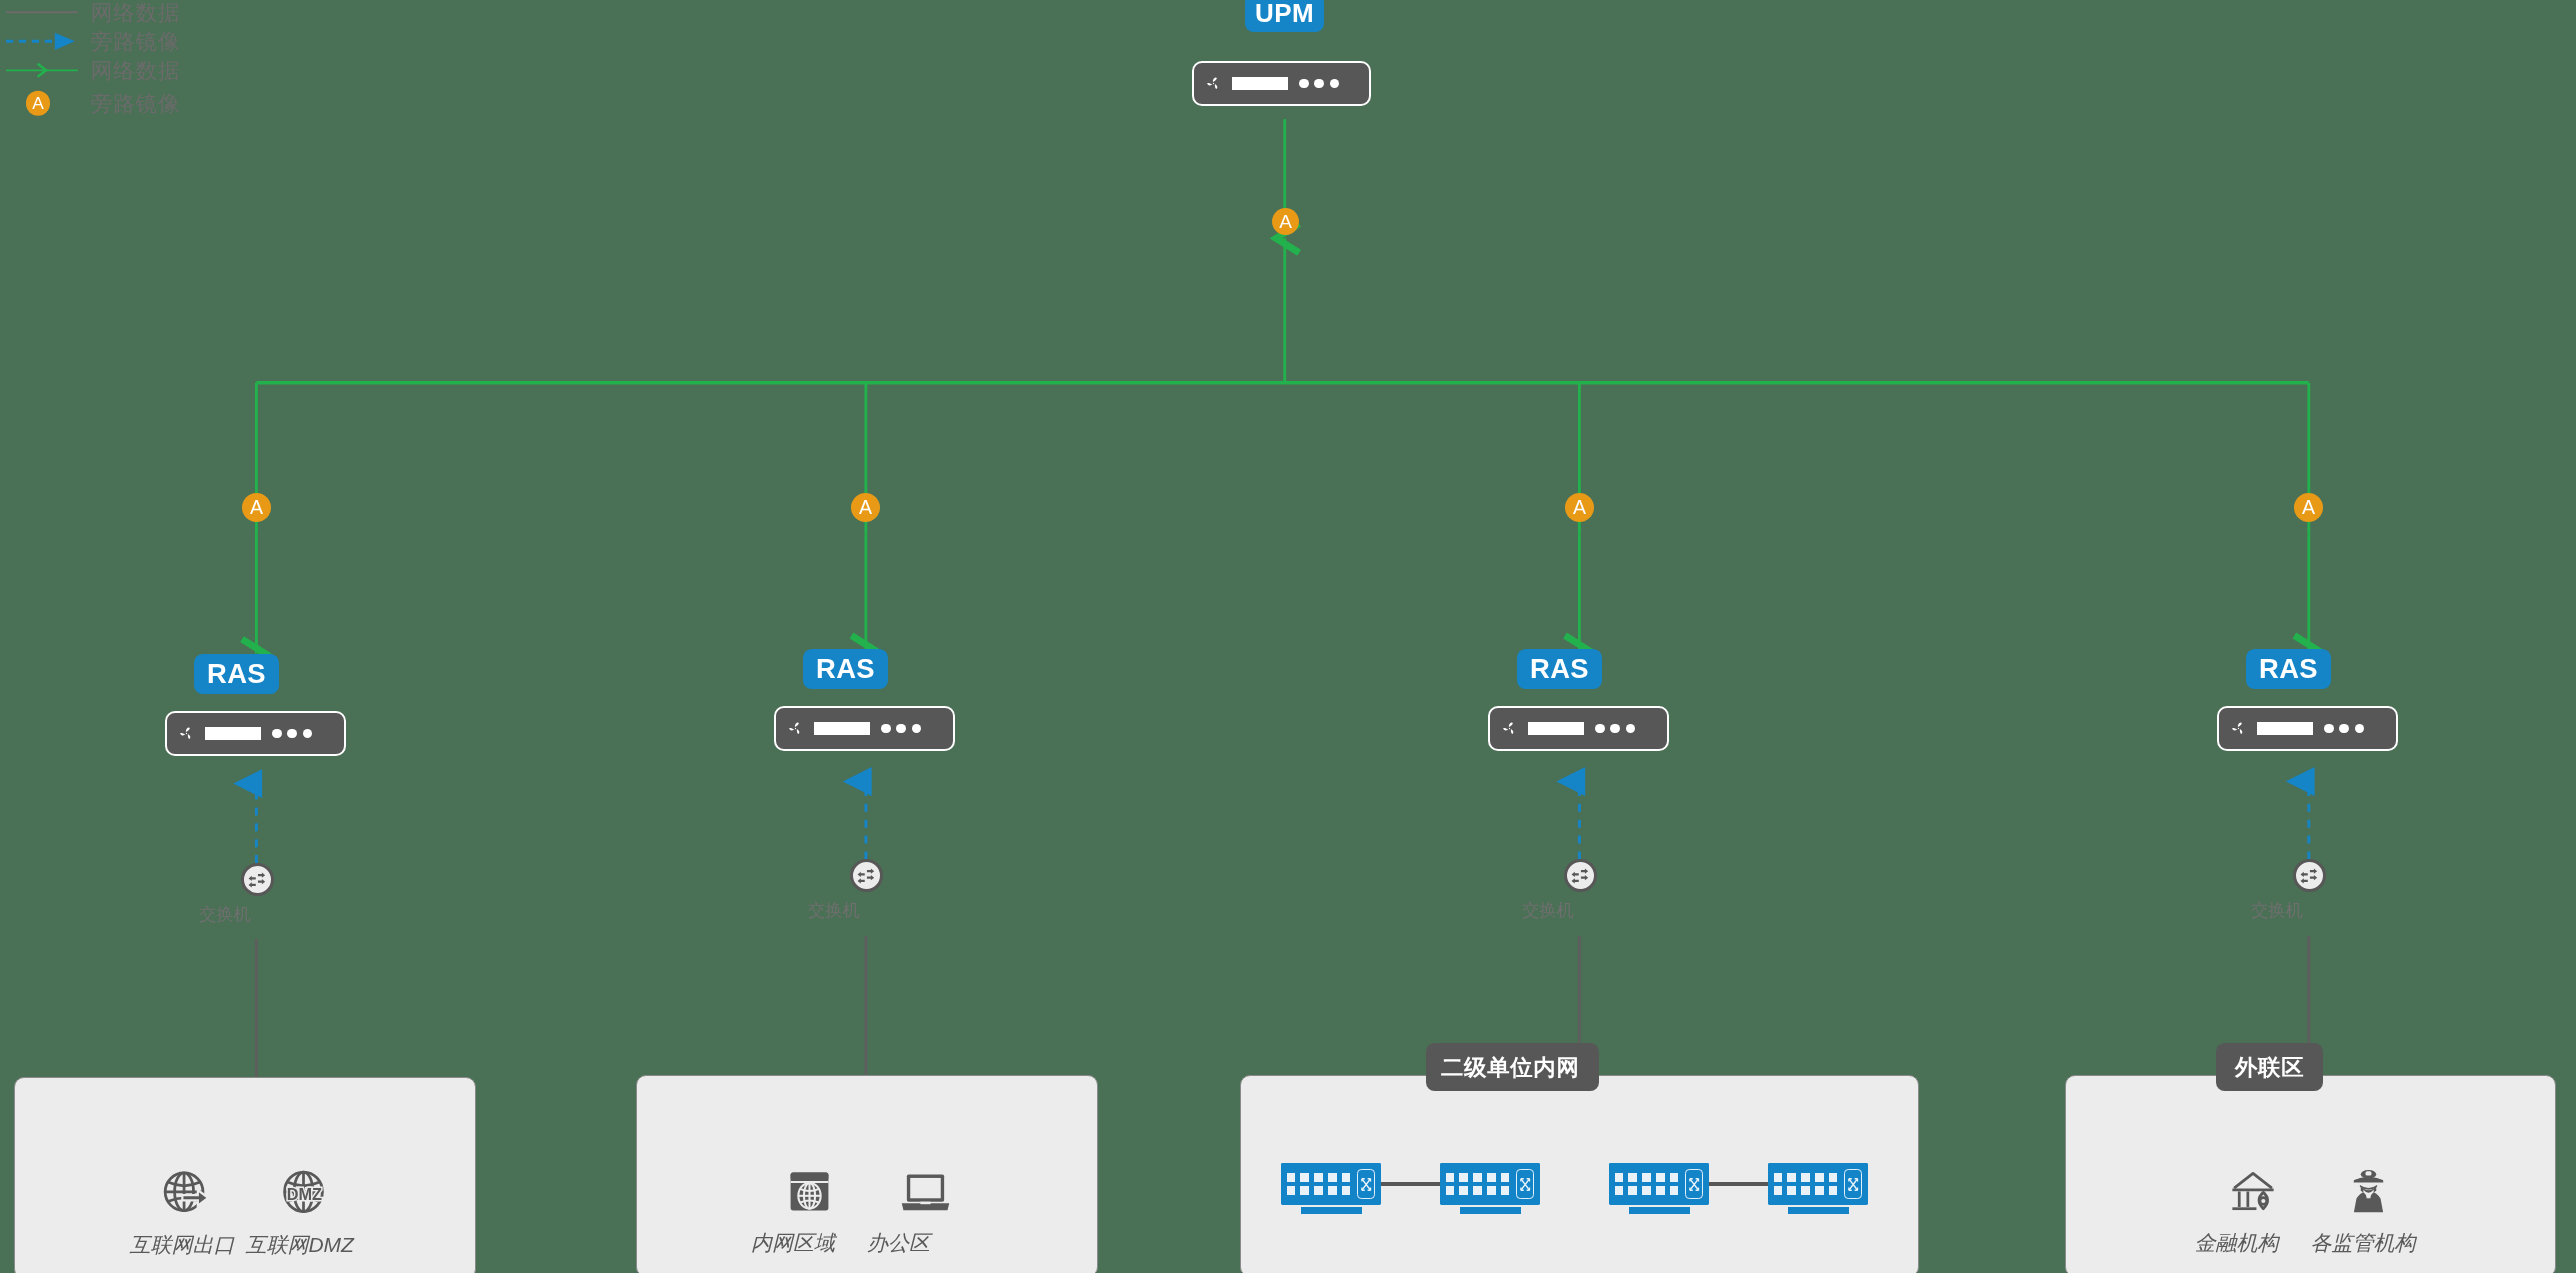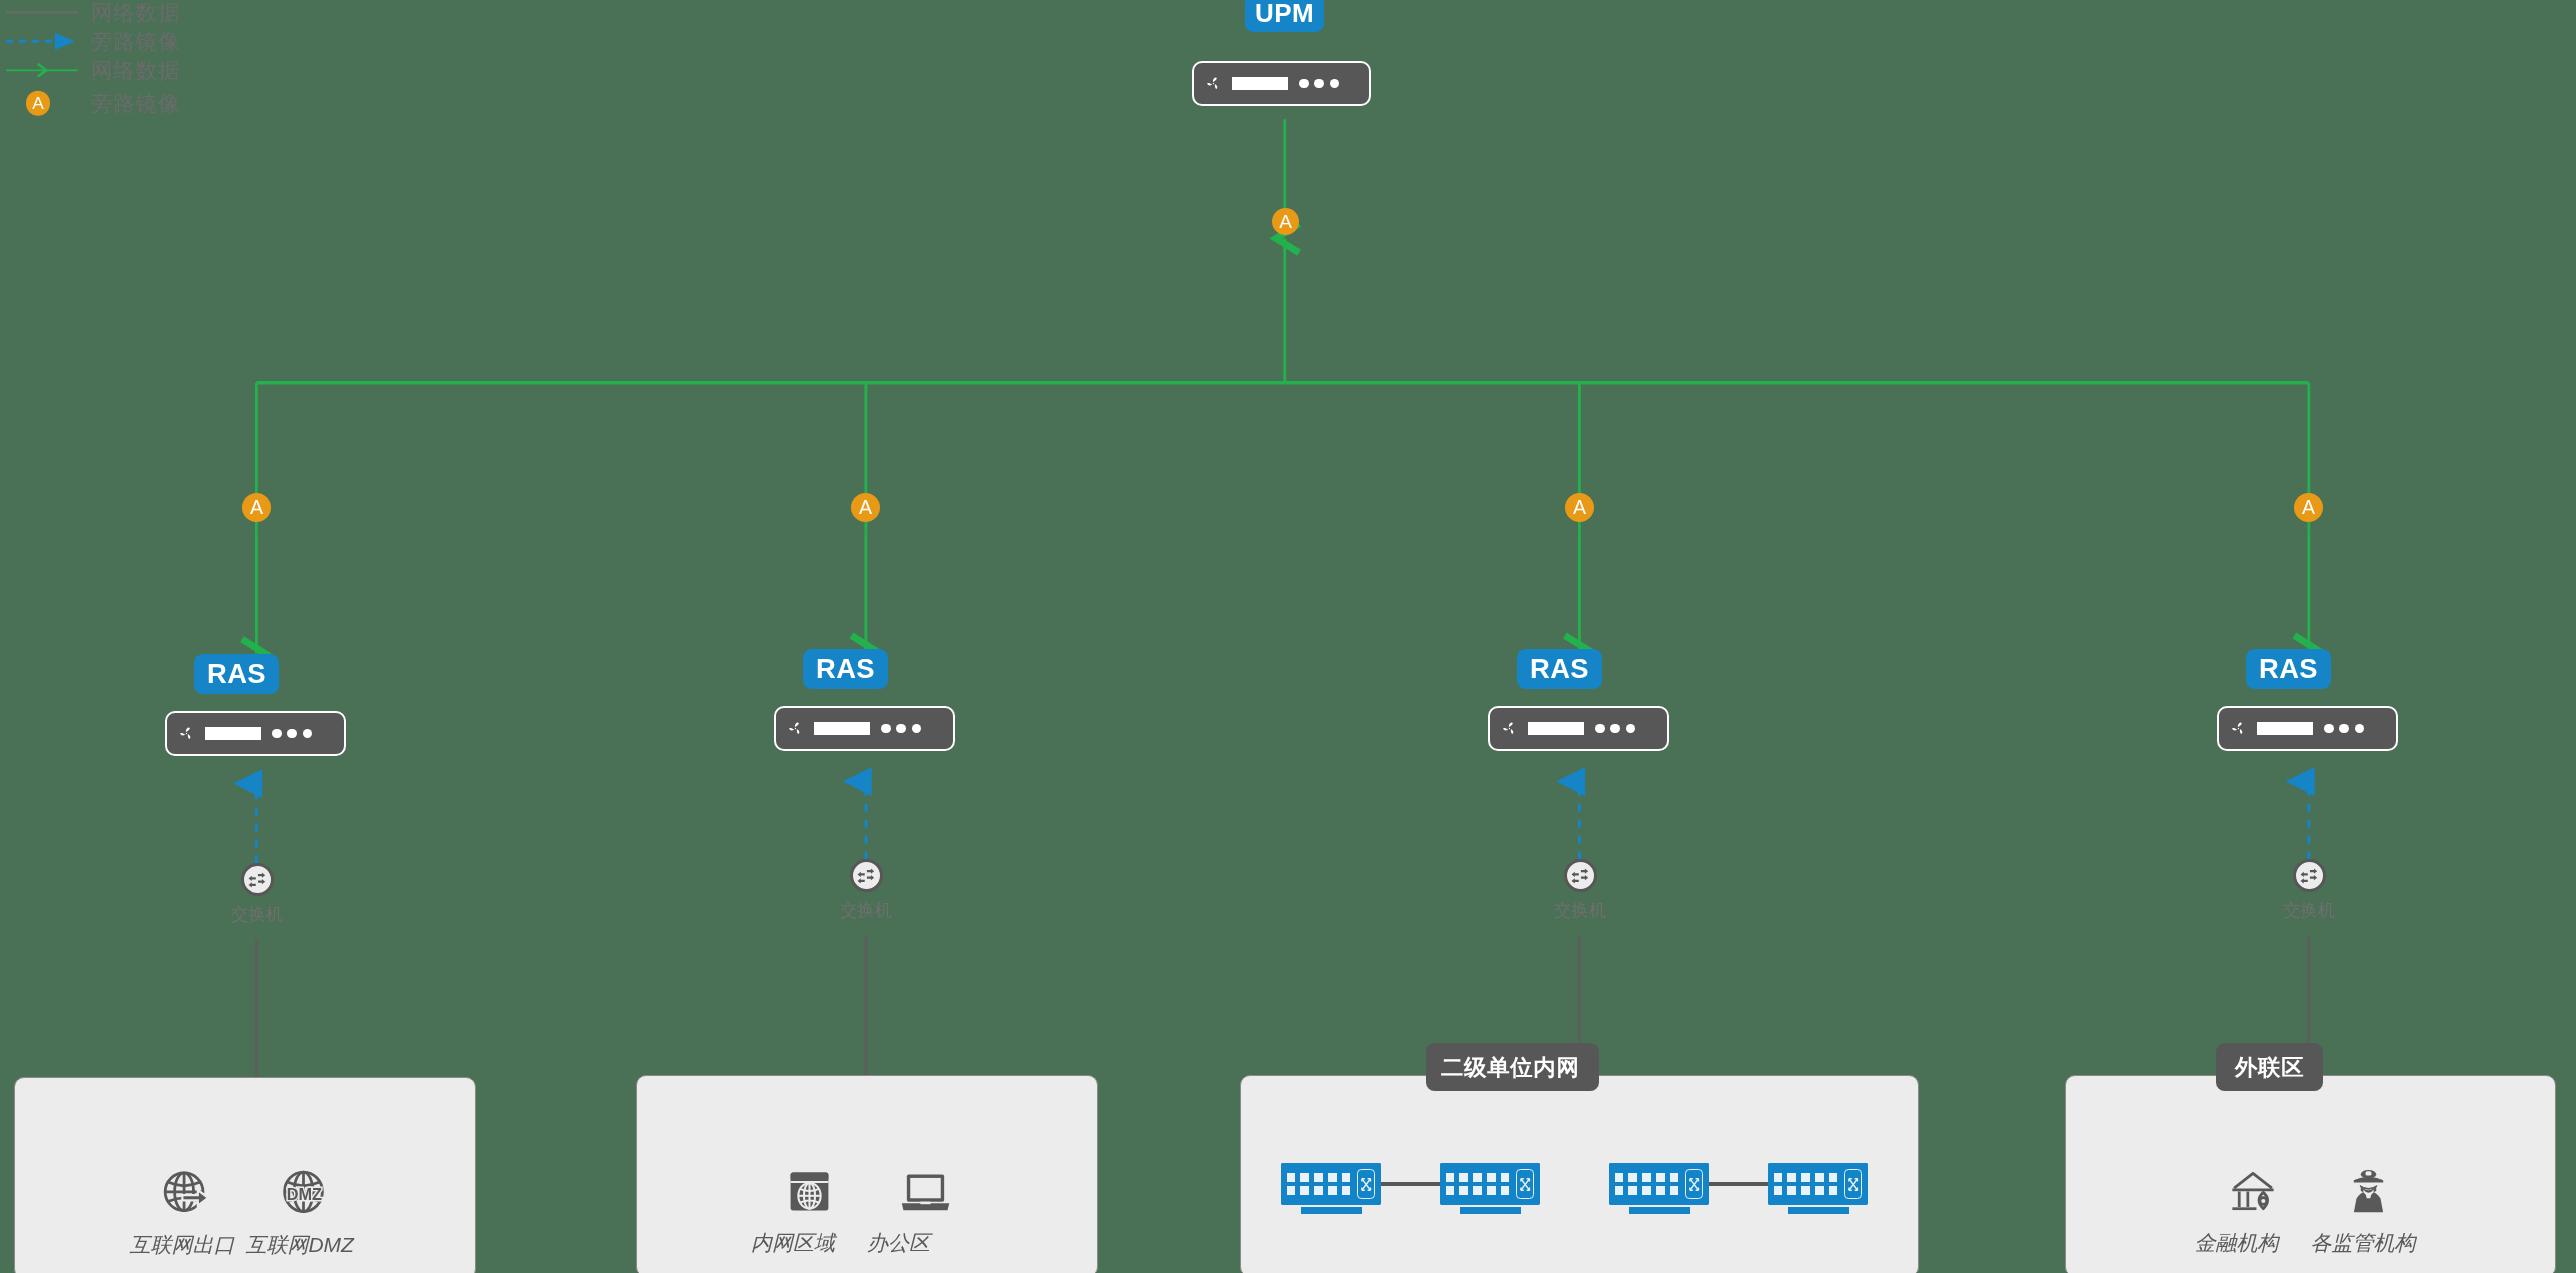--- a/index.html
+++ b/index.html
@@ -54,21 +54,21 @@
     display: flex; align-items: center;
     padding: 0 10px;
     z-index: 6;
   }
   .server .fan { width: 19px; height: 19px; flex: 0 0 19px; margin-right: 8.7px; }
   .server .bar { height: 13px; background: #fff; flex: 1 1 auto; max-width: 56px; }
   .server .dots { display: flex; gap: 5.8px; margin-left: 11.6px; }
   .server .dots i { width: 9.4px; height: 9.4px; border-radius: 50%; background: #fff; display: block; }
 
   
-  .switch-node { position: absolute; z-index: 6; text-align: center; }
+  .switch-node { position: absolute; z-index: 6; text-align: left; }
   .switch-node .disc {
     width: 33px; height: 33px; border-radius: 50%;
     background: #ececec; border: 3.6px solid #575757;
     display: flex; align-items: center; justify-content: center;
     margin: 0 auto;
   }
   .switch-node .cap {
     margin-top: 5.8px; font-size: 17.3px; color: #6f6f6f; white-space: nowrap;
   }
 

